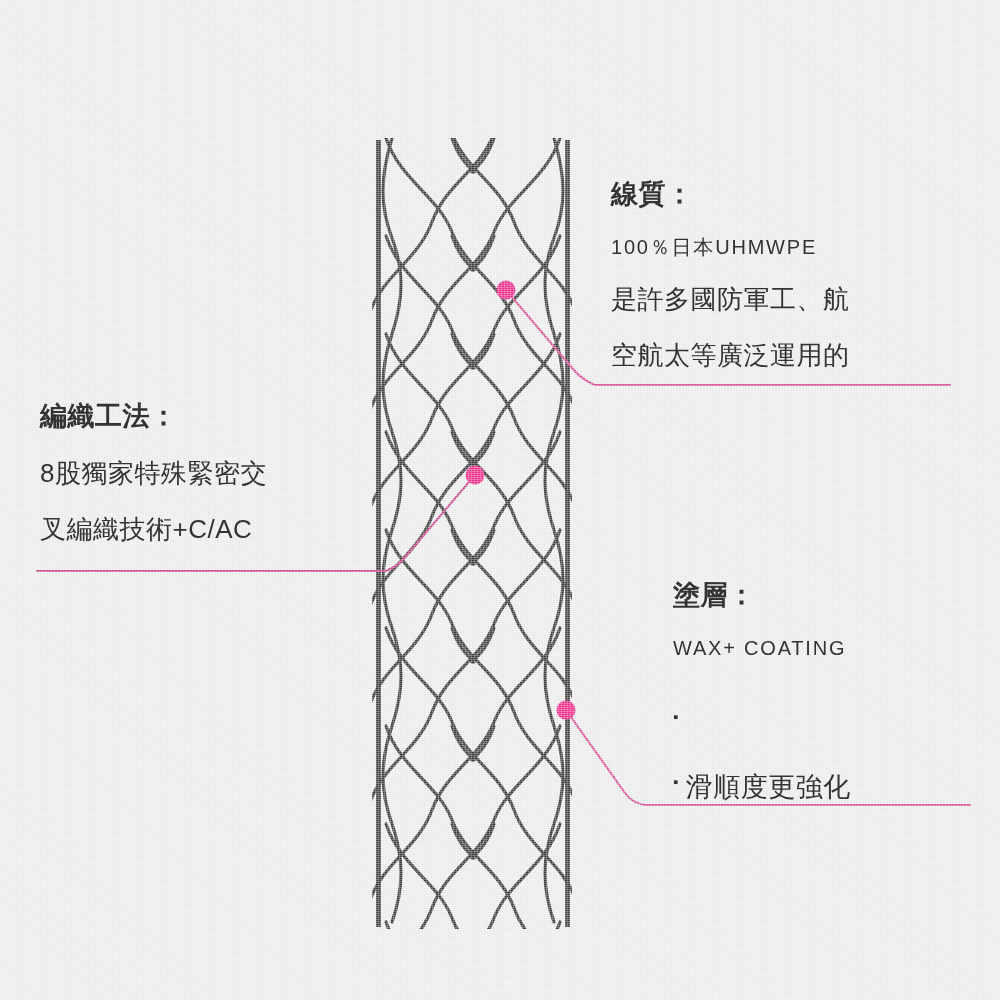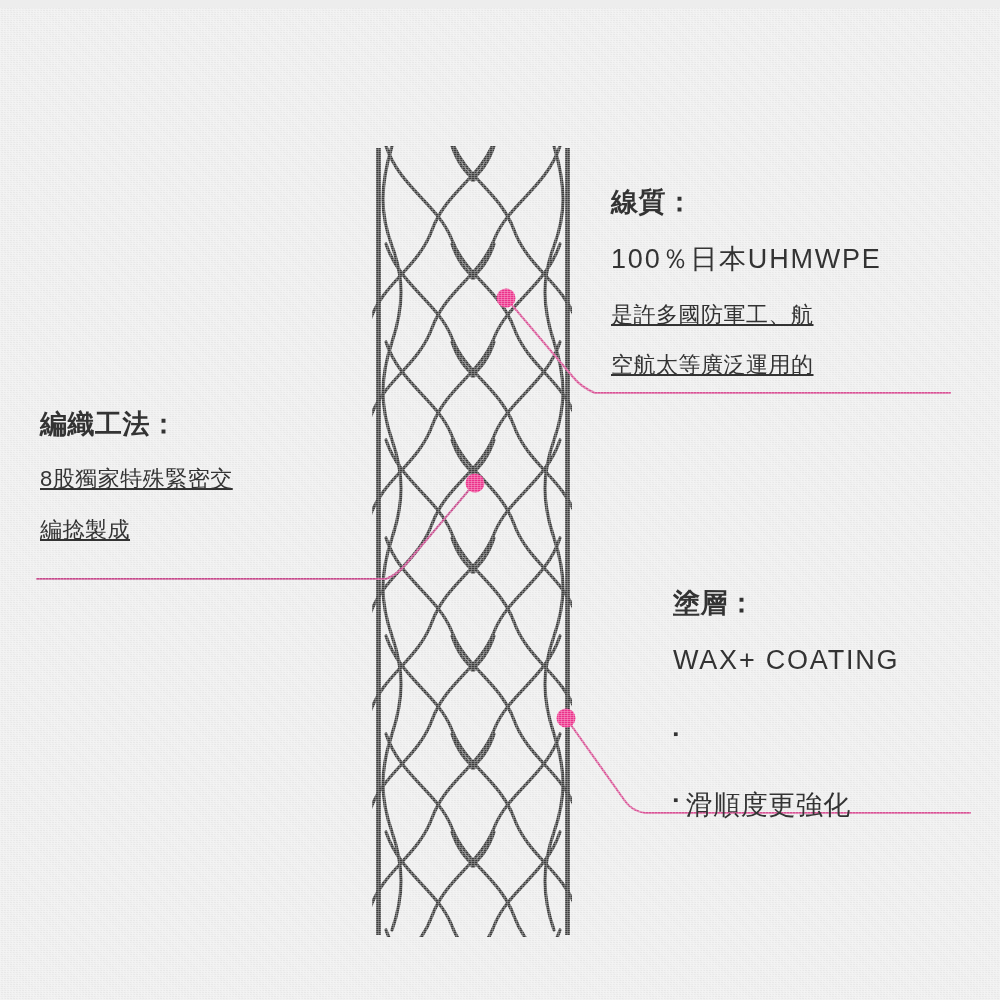--- a/index.html
+++ b/index.html
@@ -10,21 +10,21 @@
     width: 1000px;
     height: 1000px;
     background: #ededed;
     font-family: "Liberation Sans", "DejaVu Sans", sans-serif;
     position: relative;
     overflow: hidden;
     color: #333333;
   }
   #stage {
     position: absolute;
-    left: 0; top: 8px;
+    left: 0; top: 0;
     width: 1000px;
     height: 824px;
   }
   
   #noise {
     position: absolute;
     left: 0; top: 0;
     width: 1000px; height: 1000px;
     pointer-events: none;
     opacity: .55;
@@ -44,28 +44,27 @@
     color: #333333;
     white-space: pre-line;
   }
   .callout .heading {
     font-weight: bold;
     font-size: 27px;
     letter-spacing: .5px;
     display: block;
   }
   .callout .body {
-    font-size: 22px;
+    font-size: 26px;
     font-weight: 400;
     letter-spacing: .5px;
     display: block;
-    text-decoration: underline;
   }
   .callout .latin {
-    font-size: 27px;
+    font-size: 20px;
     font-weight: 400;
     letter-spacing: 1.8px;
     display: block;
   }
 
   #callout-material {
     left: 611px;
     top: 156px;
     width: 360px;
   }
@@ -180,21 +179,21 @@
   <div class="callout" id="callout-material">
     <span class="heading">線質：</span>
     <span class="latin">100％日本UHMWPE</span>
     <span class="body">是許多國防軍工、航</span>
     <span class="body">空航太等廣泛運用的</span>
   </div>
 
   <div class="callout" id="callout-weave">
     <span class="heading">編織工法：</span>
     <span class="body">8股獨家特殊緊密交</span>
-    <span class="body">編捻製成</span>
+    <span class="body">叉編織技術+C/AC</span>
   </div>
 
   <div class="callout" id="callout-coating">
     <span class="heading">塗層：</span>
     <span class="latin">WAX+ COATING</span>
 
     <div class="bullet-line">
       <span class="bullet-mark">▪</span>
     </div>
 

